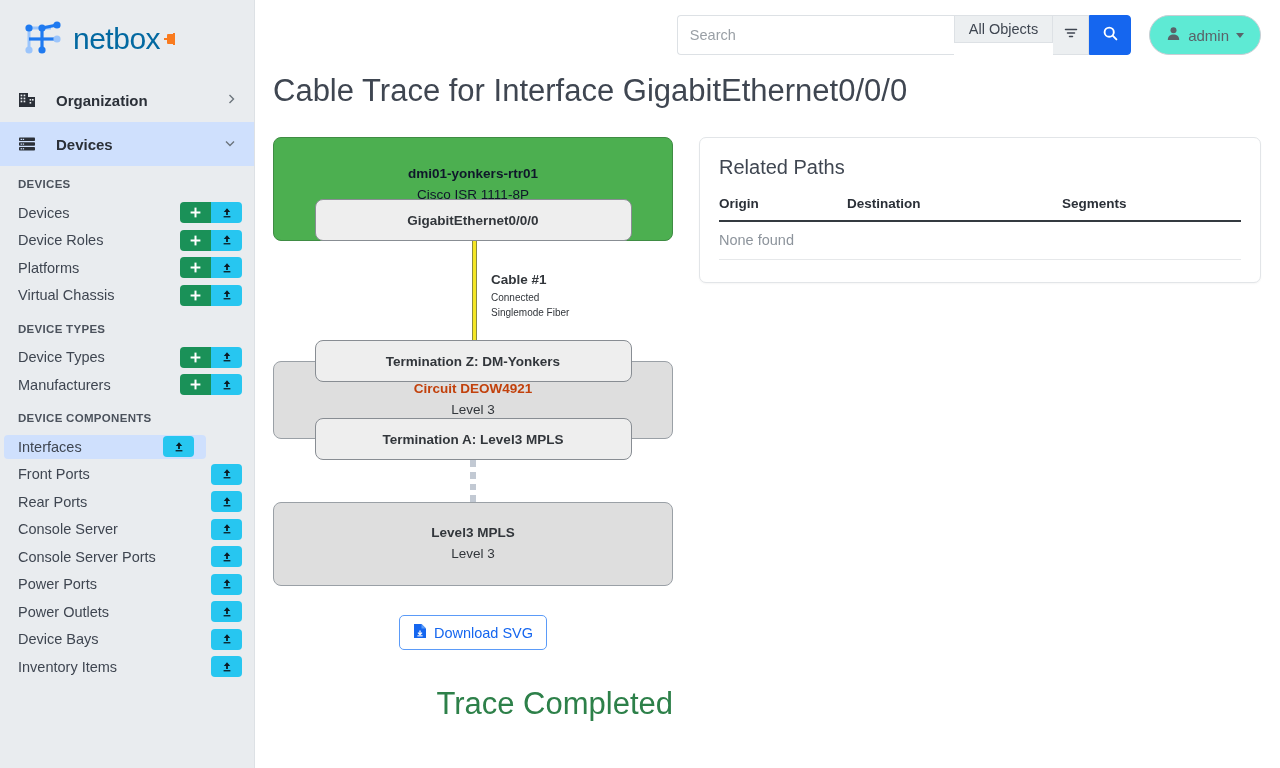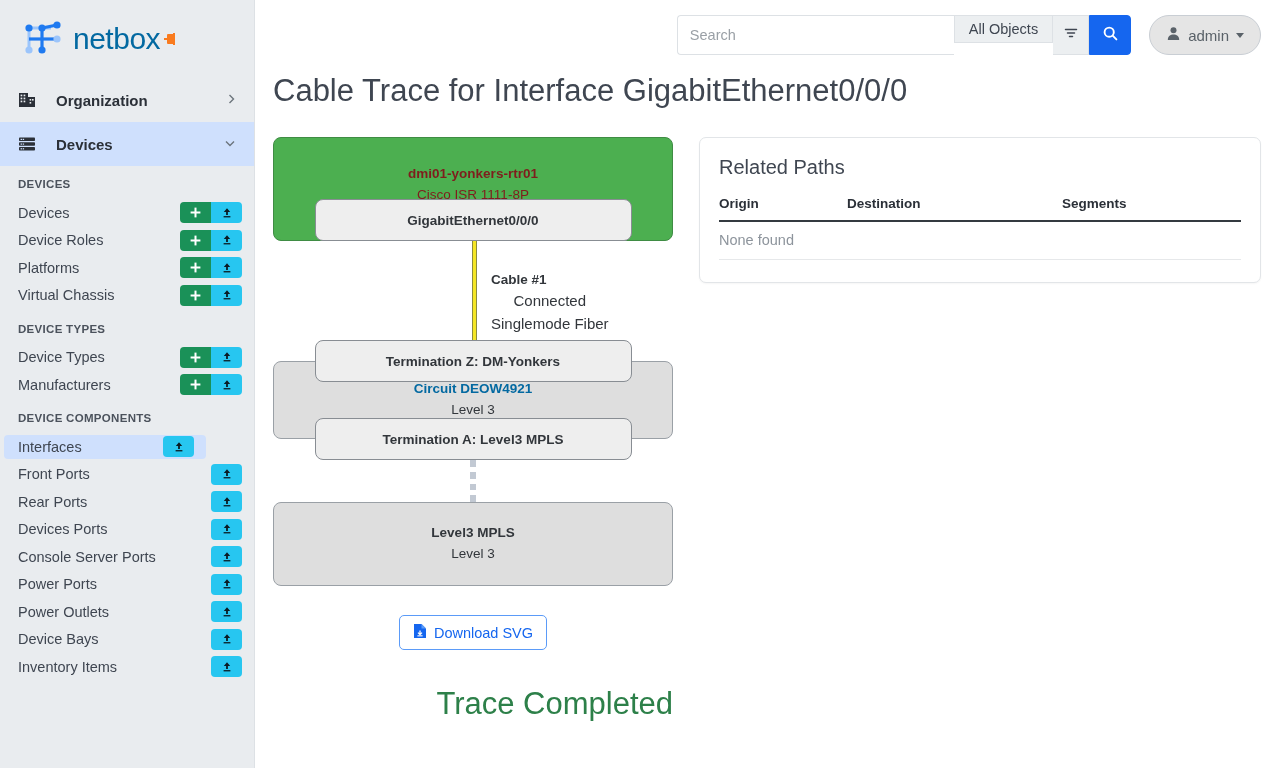--- a/index.html
+++ b/index.html
@@ -111,21 +111,21 @@
     display:flex; align-items:center; justify-content:center;
     width: 42px; height: 40px;
     background: #1566ef; border: 1px solid #1566ef;
     border-radius: 0 4px 4px 0; cursor: pointer;
   }
   .user-btn {
     margin-left: 18px;
     display: flex; align-items: center; gap: 7px;
     height: 40px; padding: 0 16px;
     border: 1px solid #c9ced4; border-radius: 22px;
-    font-size: 15px; color: #5a6269; background:#e5e5e5; cursor: pointer;
+    font-size: 15px; color: #5a6269; background:#5eead4; cursor: pointer;
   }
   .caret { width: 0; height: 0; border-left: 4.5px solid transparent; border-right: 4.5px solid transparent; border-top: 5.5px solid #5a6269; }
 
   .page-title {
     font-size: 31px; font-weight: 400; color: #3f4651;
     padding: 2px 0 0 18px;
     margin: 0 15px 0 0;
     line-height: 1.2;
   }
 
@@ -135,21 +135,21 @@
   .trace-col { width: 400px; position: relative; }
 
   .node {
     border-radius: 8px;
     text-align: center;
     position: relative;
   }
   .node.device {
     background: #4caf50;
     border: 1px solid #3f8c44;
-    color: #7f1d1d;
+    color: #0f172a;
     padding: 26px 0 32px;
     height: 104px;
   }
   .node.device .n-title { font-size: 13.5px; font-weight: 700; line-height: 1.55; }
   .node.device .n-sub { font-size: 13.5px; font-weight: 400; line-height: 1.55; }
 
   .term-box {
     width: 317px;
     margin: 0 auto;
     background: #eeeeee;
@@ -162,33 +162,33 @@
   }
 
   .cable-seg { position: relative; height: 99px; }
   .cable-line {
     position: absolute; left: 199px; top: 0; width: 5px; height: 99px;
     background: #f5e625;
     border-left: 1px solid #8b8b3e; border-right: 1px solid #8b8b3e;
   }
   .cable-info { position: absolute; left: 218px; top: 29px; text-align: left; }
   .cable-info .c-title { font-size: 13.5px; font-weight: 700; color: #32363b; line-height: 1.5; }
-  .cable-info .c-line { font-size: 15px; color: #32363b; line-height: 1.5; text-align: center; }
+  .cable-info .c-line { font-size: 10px; color: #32363b; line-height: 1.5; }
 
   .circuit-wrap { position: relative; }
   .circuit-box {
     background: #dedede;
     border: 1px solid #9aa0a6;
     border-radius: 8px;
     height: 78px;
     display: flex; flex-direction: column;
     align-items: center; justify-content: center;
     position: relative; z-index: 1;
   }
-  .circuit-box .cb-title { font-size: 13.5px; font-weight: 700; color: #0369a1; line-height: 1.55; }
+  .circuit-box .cb-title { font-size: 13.5px; font-weight: 700; color: #c2410c; line-height: 1.55; }
   .circuit-box .cb-sub   { font-size: 13.5px; color: #32363b; line-height: 1.55; }
 
   .dots { height: 42px; display:flex; flex-direction: column; align-items:center; justify-content: center; gap: 5px; }
   .dots i { display:block; width: 6px; height: 7px; background: #c2c9d3; }
 
   .node.provider {
     background: #dedede;
     border: 1px solid #9aa0a6;
     height: 84px;
     display: flex; flex-direction: column;
@@ -484,21 +484,21 @@
               <span>
                 <svg width="12" height="12" viewBox="0 0 12 12" fill="#0b1b23">
                   <path d="M6 1.2 L9.2 5 H6.9 V8 H5.1 V5 H2.8 Z"></path>
                   <rect x="2.6" y="9.1" width="6.8" height="1.3"></rect>
                 </svg>
               </span>
             </div>
           </div>
         </div>
         <div class="nav-item">
-          <span class="lbl">Devices Ports</span>
+          <span class="lbl">Console Server</span>
           <div class="btn-group">
             <div class="mini-btn imp solo">
               <span>
                 <svg width="12" height="12" viewBox="0 0 12 12" fill="#0b1b23">
                   <path d="M6 1.2 L9.2 5 H6.9 V8 H5.1 V5 H2.8 Z"></path>
                   <rect x="2.6" y="9.1" width="6.8" height="1.3"></rect>
                 </svg>
               </span>
             </div>
           </div>

